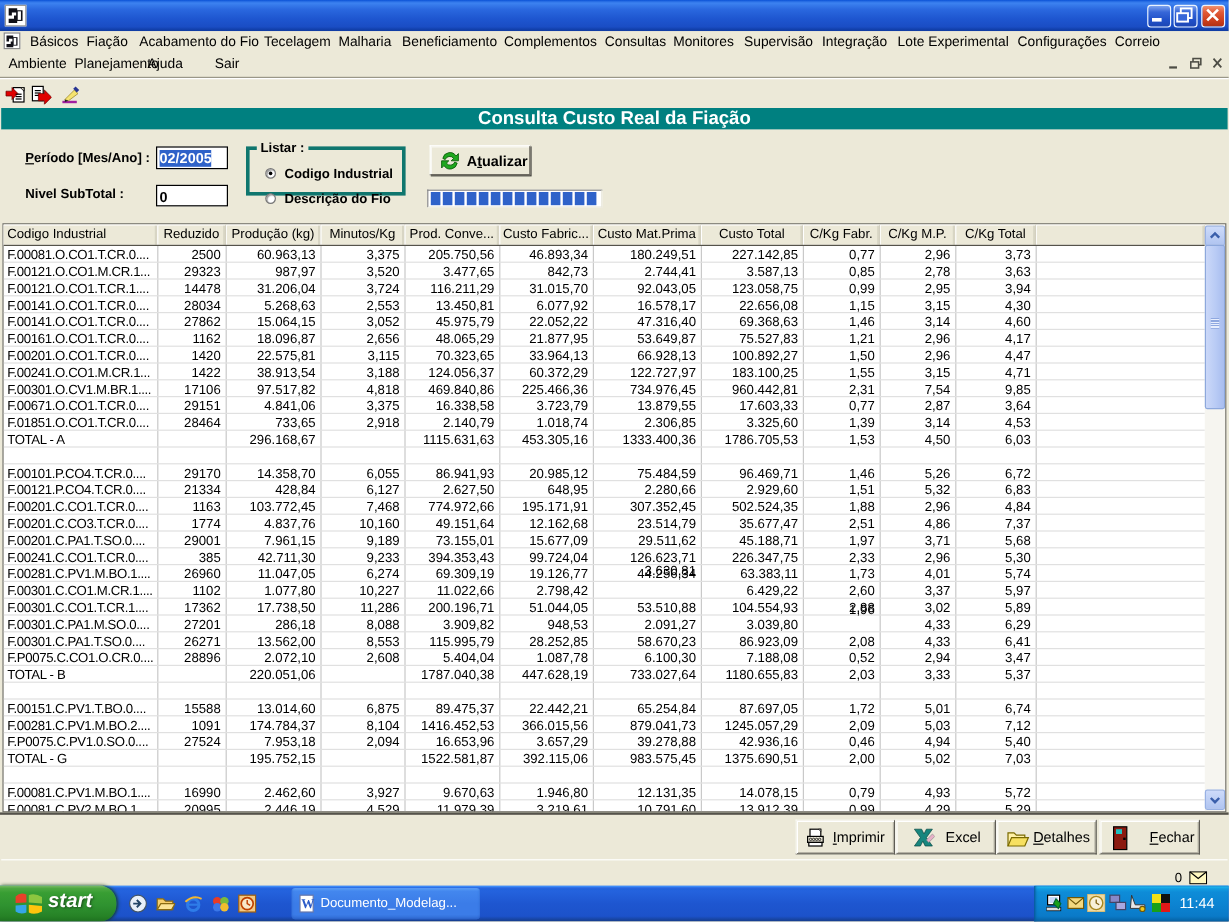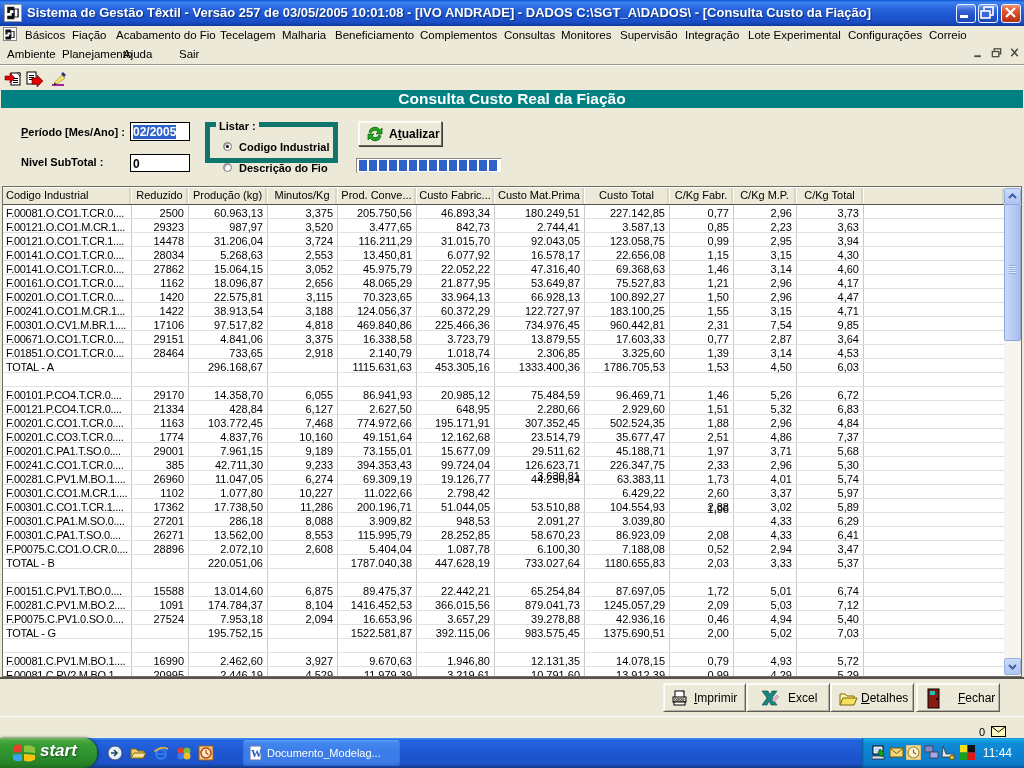--- a/index.html
+++ b/index.html
@@ -33,21 +33,21 @@
 
 
 .teal{position:absolute;left:1px;top:90px;width:1022px;height:18px;background:#008080;color:#fff;
  font-weight:bold;font-size:15.5px;text-align:center;line-height:18px}
 
 
 .formarea{position:absolute;left:1px;top:108px;width:1022px;height:78px;background:#ECE9D8}
 .flabel{position:absolute;font-weight:bold;font-size:11px;color:#000;white-space:nowrap}
 .finput{position:absolute;background:#fff;border:1px solid #000;font-size:12px;font-weight:bold;padding:2px 1px 0 2px}
 .sel{background:#2E62C9;color:#fff}
-.groupbox{position:absolute;left:204px;top:122px;width:133px;height:41px;border:5px solid #0f766e}
+.groupbox{position:absolute;left:204px;top:122px;width:133px;height:41px;border:3px solid #0f766e}
 .gbtitle{position:absolute;left:6px;top:-7px;background:#ECE9D8;padding:0 3px;font-weight:bold;font-size:11px}
 .radio{position:absolute;width:9px;height:9px;border-radius:50%;background:#fff;border:1px solid #777;
  box-shadow:inset 1px 1px 1px #9a9a9a}
 .radio.on:after{content:"";position:absolute;left:2px;top:2px;width:3px;height:3px;border-radius:50%;background:#000}
 .rlabel{position:absolute;font-weight:bold;font-size:11px;white-space:nowrap}
 .btn3d{position:absolute;background:#ECE9D8;border:1px solid;border-color:#fff #6d6a61 #6d6a61 #fff;
  box-shadow:1px 1px 0 #403f3a,inset 1px 1px 0 #f8f7f2;font-size:12px;color:#000}
 .atualizar{left:357px;top:121px;width:84px;height:25px;font-weight:bold}
 .atualizar span{position:absolute;left:30px;top:5px}
 .pbar{position:absolute;left:355px;top:50px;width:146px;height:15px;background:#fff;border:1px solid;border-color:#888 #e8e6da #e8e6da #888}
@@ -107,21 +107,20 @@
 
 <div class="titlebar">
  <div class="wicon">
       <svg width="16" height="16" viewBox="0 0 17 18">
         <rect x="0" y="0" width="17" height="18" fill="#fff"></rect>
         <path d="M2 2 h8 v4 h-5 v3 h5 v7 h-8 v-4 h5 v-3 h-5 z" fill="#101018"></path>
         <rect x="9" y="4" width="6" height="10" fill="#101018"></rect>
         <rect x="10.5" y="5" width="3" height="8" fill="#fff"></rect>
       </svg>
     </div>
- <div class="ttext">Sistema de Gestão Têxtil - Versão 257 de 03/05/2005 10:01:08 - [IVO ANDRADE] - DADOS C:\SGT_A\DADOS\ - [Consulta Custo da Fiação]</div>
  <div class="wbtn min"><svg width="18" height="15" viewBox="0 0 18 15">
         <rect x="3" y="10" width="8" height="3" fill="#fff"></rect>
       </svg></div>
  <div class="wbtn max"><svg width="18" height="15" viewBox="0 0 18 15">
         <rect x="5" y="2" width="9" height="8" fill="none" stroke="#fff" stroke-width="1.6"></rect>
         <rect x="2" y="6" width="9" height="7" fill="#3767d8" stroke="#fff" stroke-width="1.6"></rect>
       </svg></div>
  <div class="wbtn cls"><svg width="18" height="15" viewBox="0 0 18 15">
         <path d="M4 3 L13 12 M13 3 L4 12" stroke="#fff" stroke-width="2.2"></path>
       </svg></div>
@@ -296,21 +295,21 @@
 <div class="gc" style="left:794px;top:19px;width:62px">3,73</div>
 <div class="gc gcl" style="left:3px;top:33px;width:124px">F.00121.O.CO1.M.CR.1...</div>
 <div class="gc" style="left:129px;top:33px;width:52px">29323</div>
 <div class="gc" style="left:186px;top:33px;width:74px">987,97</div>
 <div class="gc" style="left:265px;top:33px;width:65px">3,520</div>
 <div class="gc" style="left:335px;top:33px;width:74px">3.477,65</div>
 <div class="gc" style="left:414px;top:33px;width:73px">842,73</div>
 <div class="gc" style="left:492px;top:33px;width:85px">2.744,41</div>
 <div class="gc" style="left:582px;top:33px;width:80px">3.587,13</div>
 <div class="gc" style="left:667px;top:33px;width:59px">0,85</div>
-<div class="gc" style="left:731px;top:33px;width:58px">2,23</div>
+<div class="gc" style="left:731px;top:33px;width:58px">2,78</div>
 <div class="gc" style="left:794px;top:33px;width:62px">3,63</div>
 <div class="gc gcl" style="left:3px;top:47px;width:124px">F.00121.O.CO1.T.CR.1....</div>
 <div class="gc" style="left:129px;top:47px;width:52px">14478</div>
 <div class="gc" style="left:186px;top:47px;width:74px">31.206,04</div>
 <div class="gc" style="left:265px;top:47px;width:65px">3,724</div>
 <div class="gc" style="left:335px;top:47px;width:74px">116.211,29</div>
 <div class="gc" style="left:414px;top:47px;width:73px">31.015,70</div>
 <div class="gc" style="left:492px;top:47px;width:85px">92.043,05</div>
 <div class="gc" style="left:582px;top:47px;width:80px">123.058,75</div>
 <div class="gc" style="left:667px;top:47px;width:59px">0,99</div>

